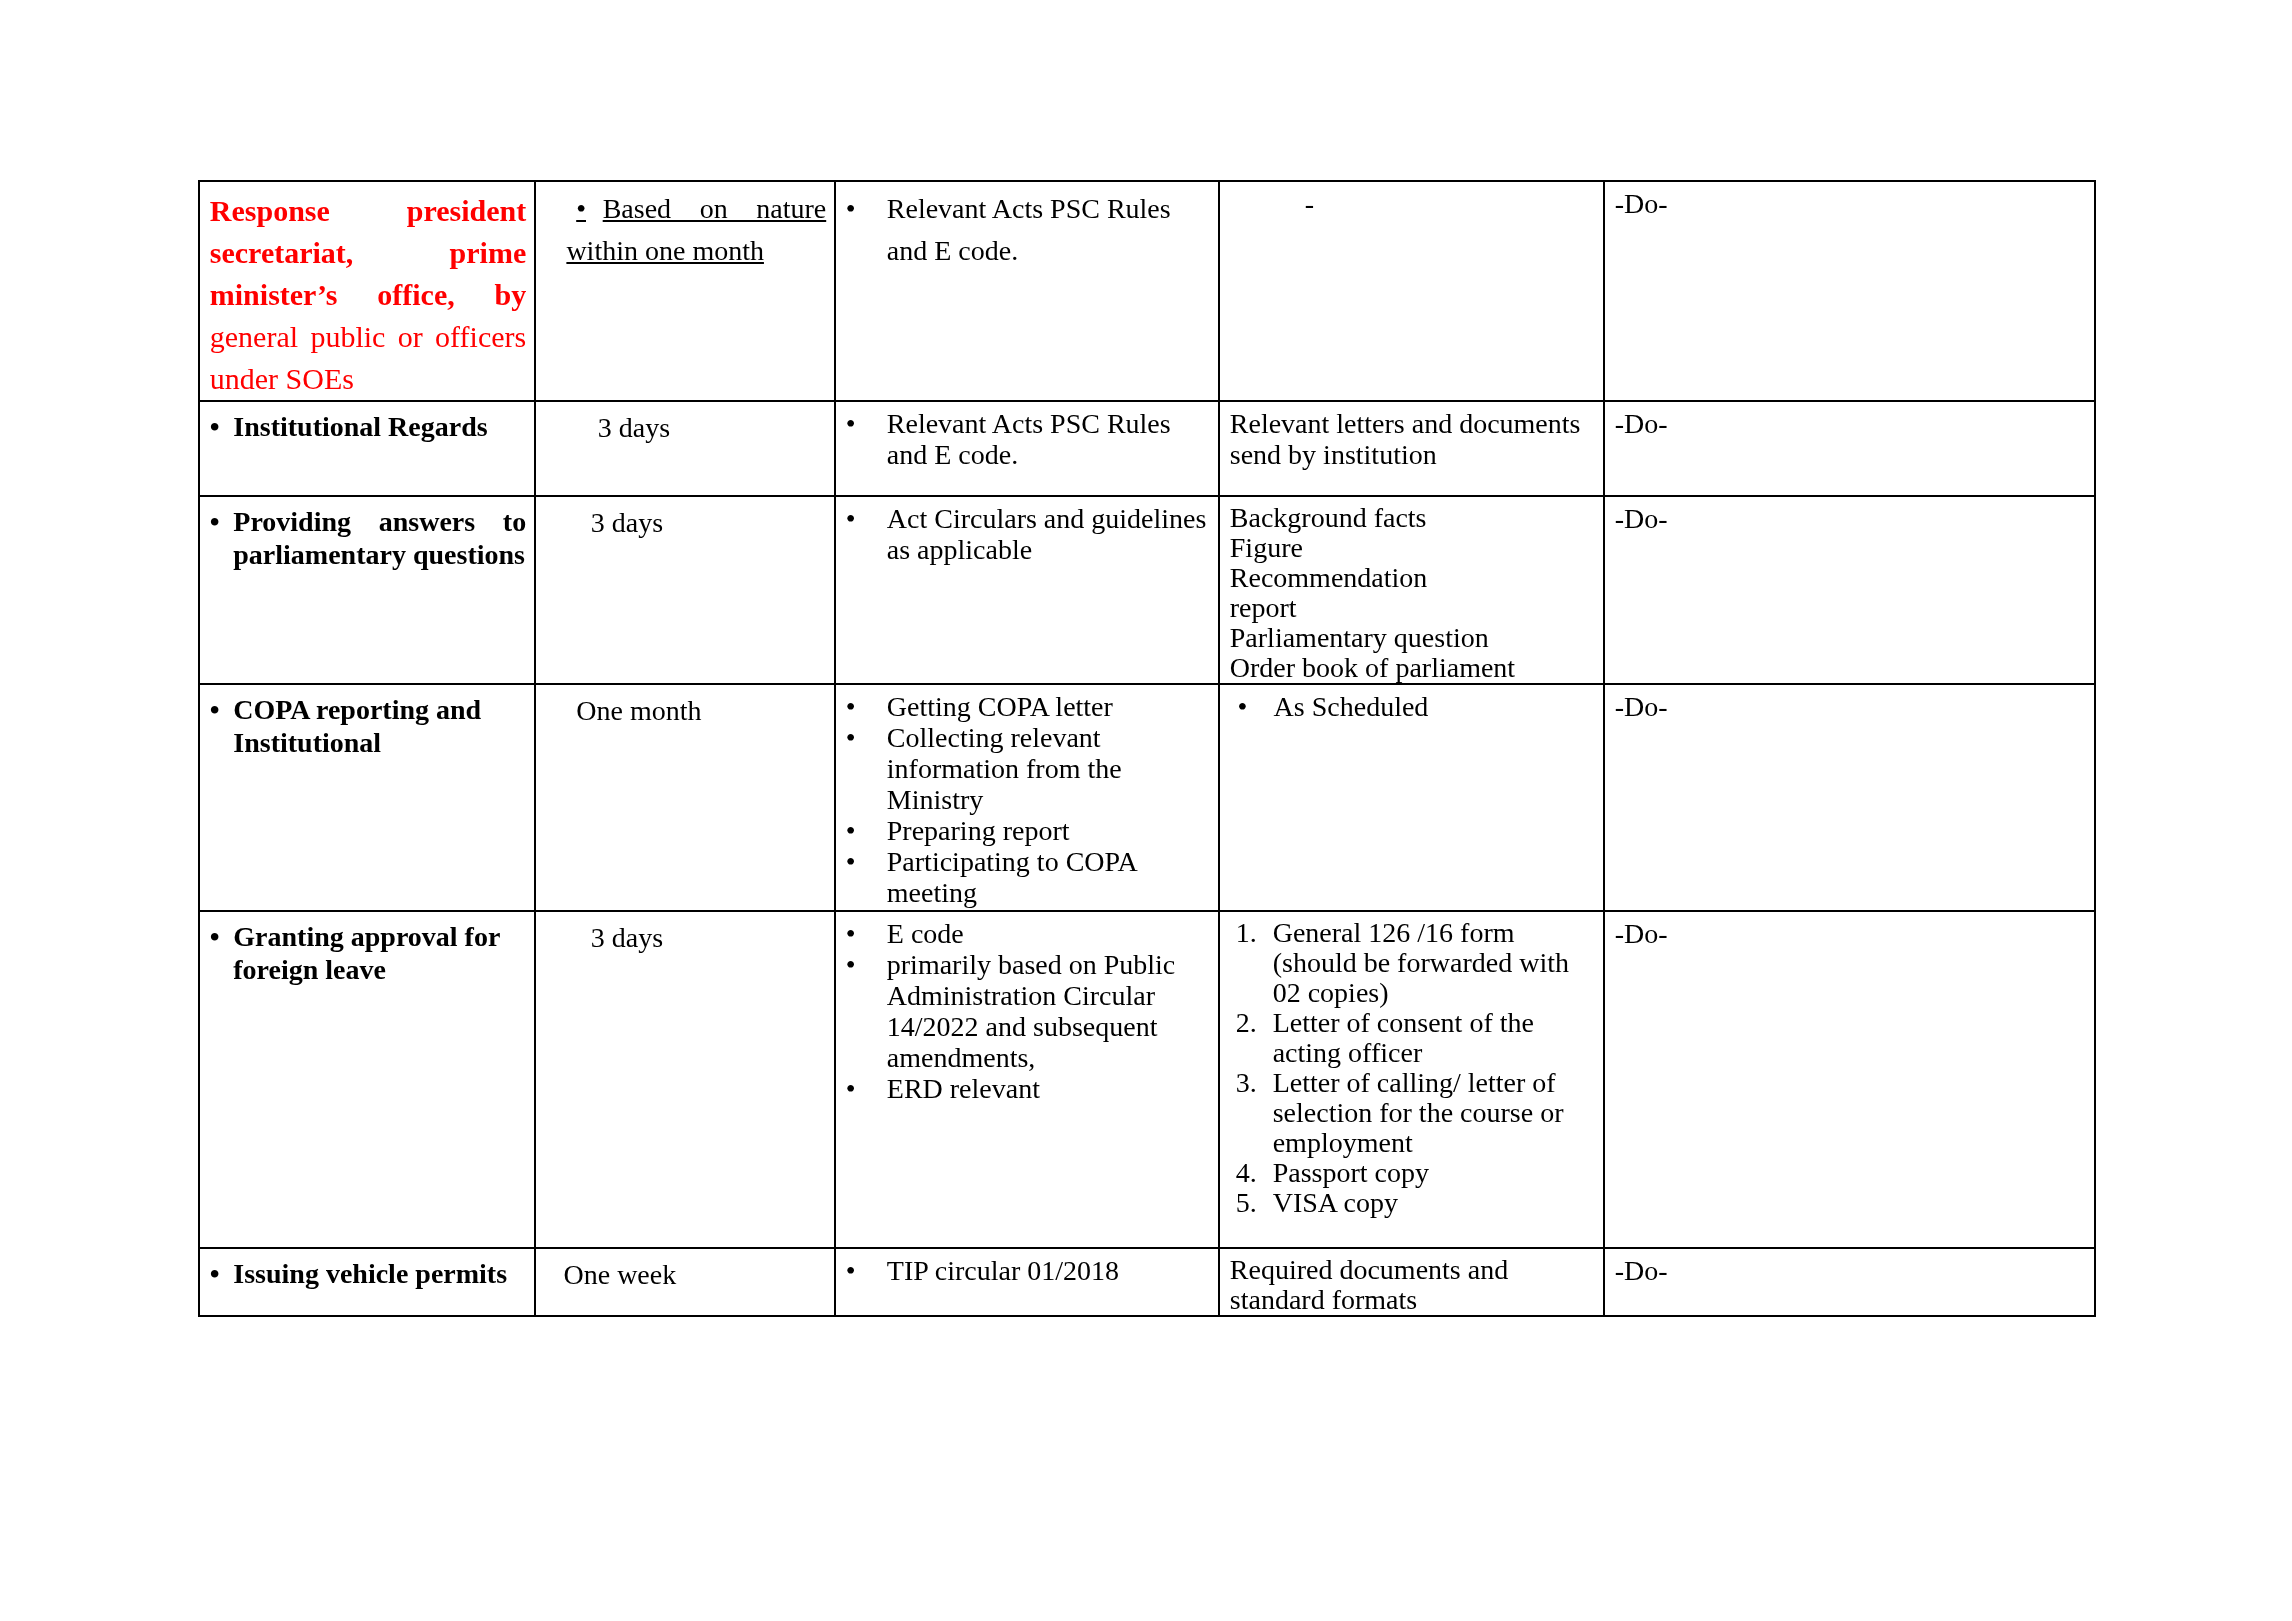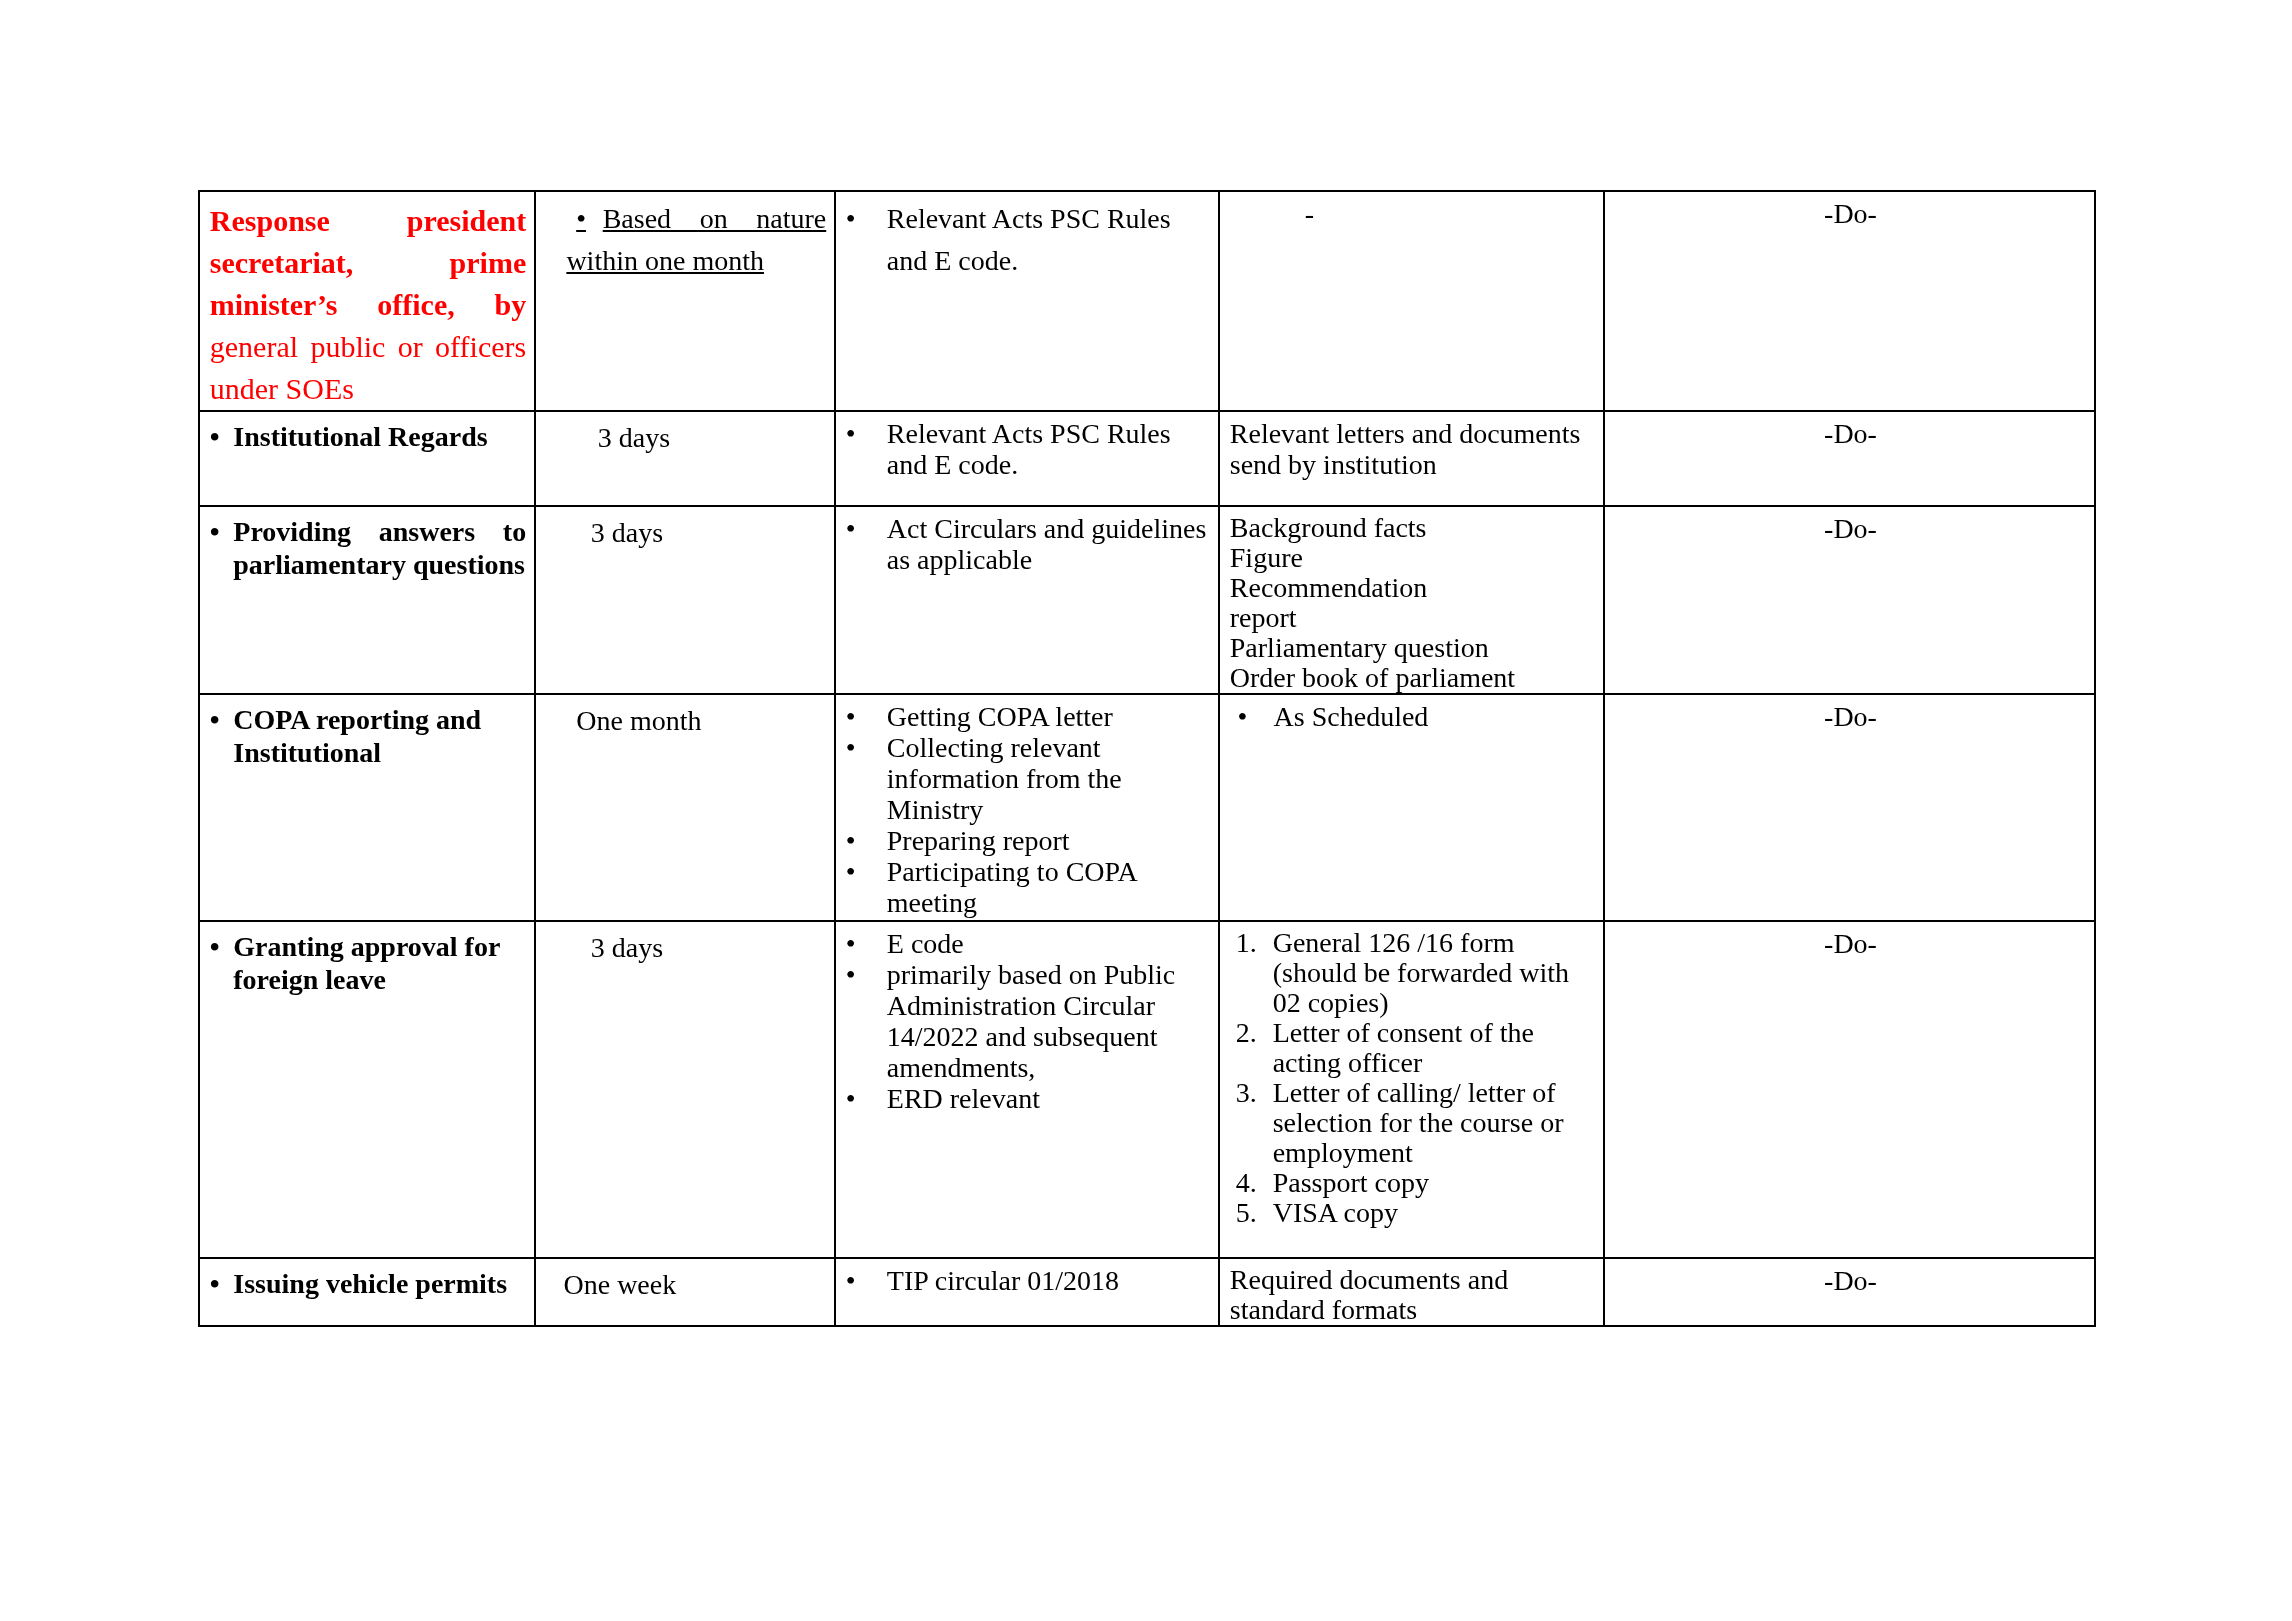--- a/index.html
+++ b/index.html
@@ -1,21 +1,21 @@
 <!DOCTYPE html>
 <html><head>
 <meta charset="utf-8">
 <style>
   html,body{margin:0;padding:0;background:#e8e8e8;}
   .page{
     position:relative;width:2293px;height:1621px;background:#ffffff;
     font-family:"Liberation Serif","DejaVu Serif",serif;color:#000;overflow:hidden;
   }
   table.doc{
-    position:absolute;left:198px;top:190px;width:1897px;
+    position:absolute;left:198px;top:180px;width:1897px;
     border-collapse:collapse;table-layout:fixed;
     border:2.9px solid #000;
   }
   table.doc td{
     border:2px solid #000;vertical-align:top;
     padding:5.9px 7.8px 0 9.8px;
     font-size:28px;line-height:31px;
   }
   tr.r0{height:211px}
   tr.r1{height:95px}
@@ -56,21 +56,21 @@
   .doc-lines div{line-height:30px}
   .bl{display:flex;align-items:flex-start;padding-left:7.8px}
   .bl .m{flex:0 0 36px}
   .bl .t{flex:1 1 auto}
   .num{padding-left:5.9px}
   .num .li{display:flex;align-items:flex-start;line-height:30px}
   .num .li .m{flex:0 0 37px}
   .num .li .t{flex:1 1 auto}
 
   
-  td.c5{text-align:center;padding-left:3.9px;padding-right:3.9px}
+  td.c5{text-align:left;padding-left:3.9px;padding-right:3.9px}
 </style>
 </head>
 <body>
 
 <div class="page">
   <table class="doc">
     <colgroup>
       <col style="width:336px">
       <col style="width:300px">
       <col style="width:384px">

